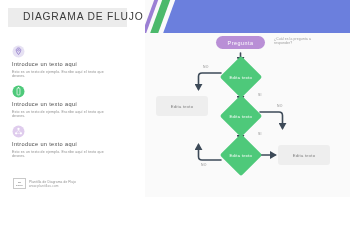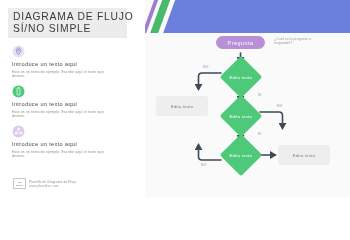--- a/index.html
+++ b/index.html
@@ -31,21 +31,21 @@
     width: 145px;
     height: 197px;
     background: #ffffff;
   }
 
   .title-plate {
     position: absolute;
     left: 8px;
     top: 8px;
     width: 119px;
-    padding: 3px 4px 4px 5px;
+    padding: 3px 4px 4px 15px;
     background: #ececec;
     box-sizing: border-box;
   }
   .title-plate .tline {
     display: block;
     font-size: 10.3px;
     letter-spacing: 0.8px;
     line-height: 11.5px;
     color: #3a3a3a;
     white-space: nowrap;
@@ -227,21 +227,20 @@
 </style>
 </head>
 <body>
 
 <div class="slide">
 
   <div class="left-panel">
 
     <div class="title-plate">
       <span class="tline">DIAGRAMA DE FLUJO</span>
-      <span class="tline">SÍ/NO SIMPLE</span>
     </div>
 
     <div class="features">
 
       <div class="feature">
         <svg class="feat-icon" viewBox="0 0 24 24">
           <circle cx="12" cy="12" r="11" fill="#8d78c9" opacity="0.22"></circle>
           <path d="M12 5.5c-2.3 0-4.2 1.9-4.2 4.2 0 3.1 4.2 8 4.2 8s4.2-4.9 4.2-8c0-2.3-1.9-4.2-4.2-4.2z" fill="none" stroke="#8d78c9" stroke-width="1.5"></path>
           <circle cx="12" cy="9.7" r="1.7" fill="none" stroke="#8d78c9" stroke-width="1.4"></circle>
         </svg>

